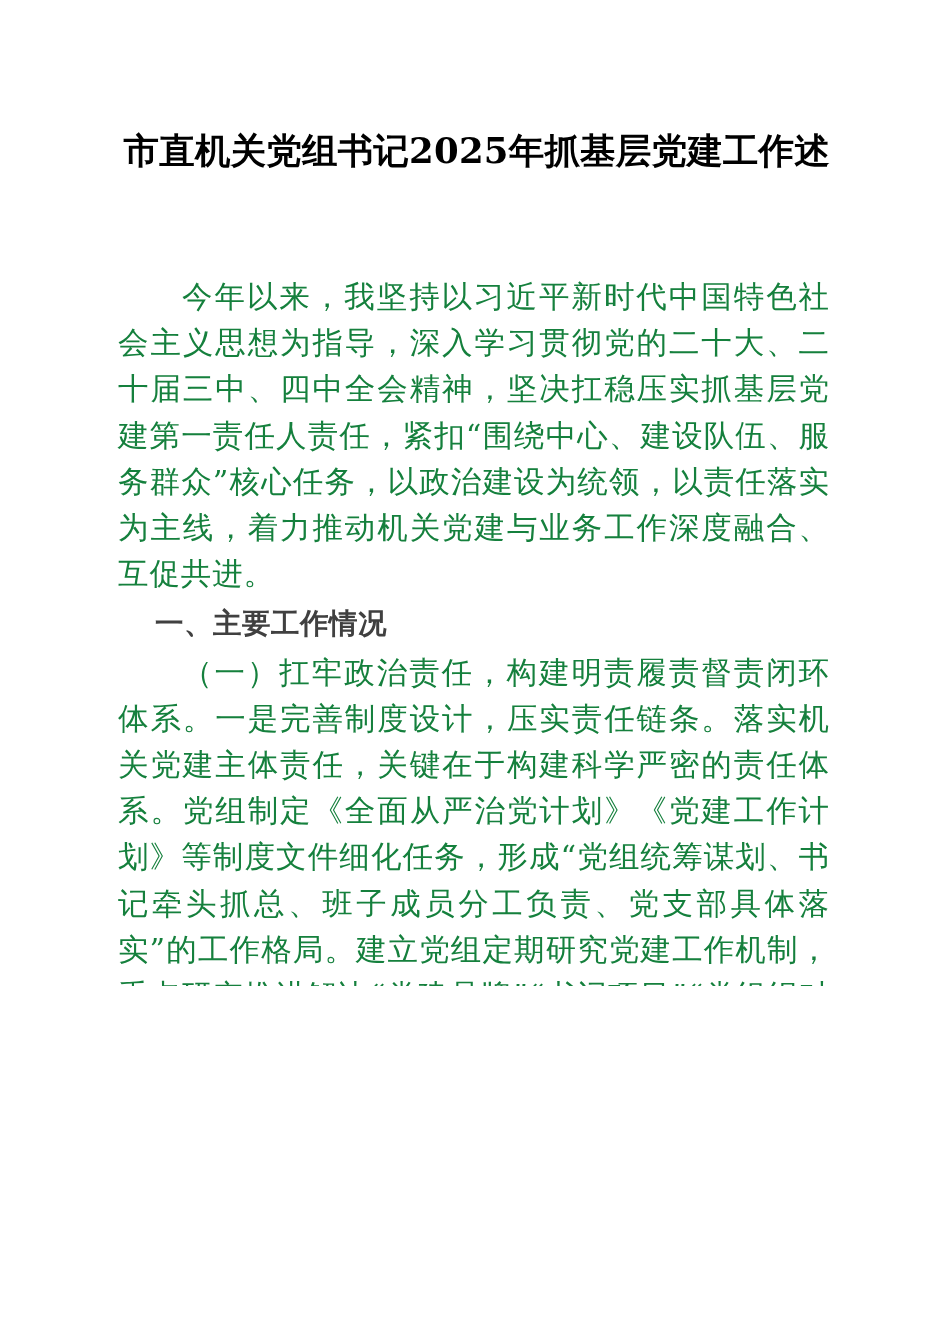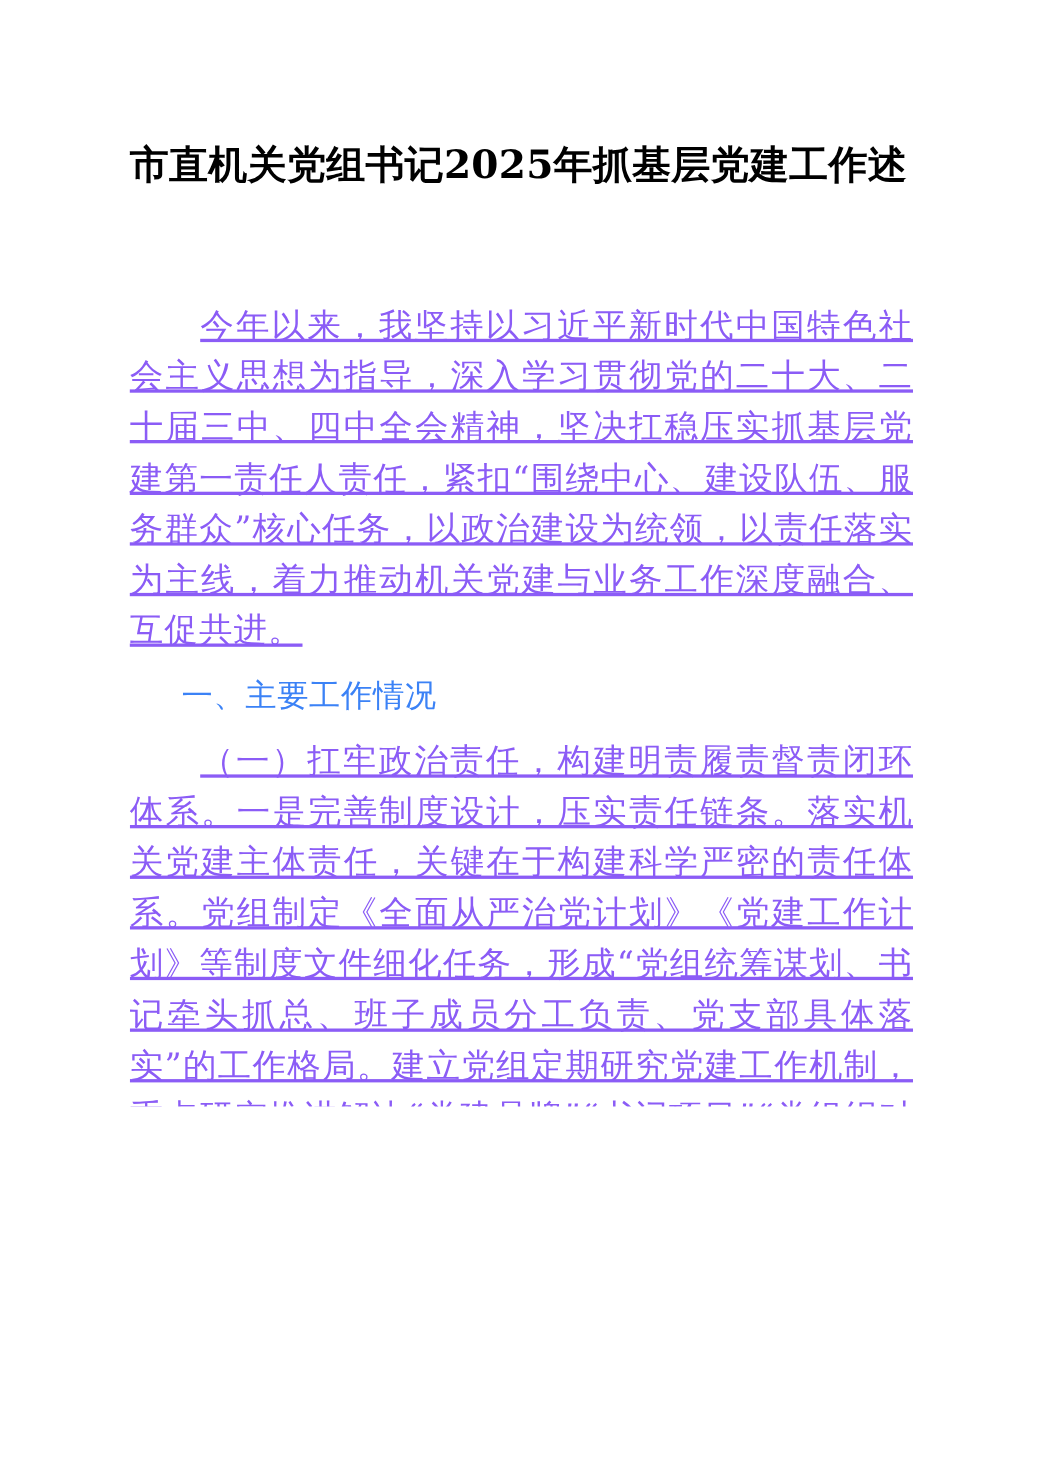--- a/index.html
+++ b/index.html
@@ -23,21 +23,21 @@
     background: #ffffff;
     box-sizing: border-box;
   }
 
   
   .doc-title {
     position: absolute;
     left: 118px;
     top: 126px;
     width: 712px;
-    text-align: left;
+    text-align: right;
     font-family: "DejaVu Serif", "Liberation Serif", serif;
     font-weight: 700;
     font-size: 35.5px;
     line-height: 50px;
     letter-spacing: 0.2px;
     color: #000000;
   }
 
   
   .body-block {
@@ -49,33 +49,32 @@
 
   p.para {
     margin: 0;
     font-family: "DejaVu Serif", "Liberation Serif", serif;
     font-size: 30.5px;
     line-height: 46.2px;
     text-align: justify;
     text-justify: inter-ideograph;
     text-indent: 64px;
     letter-spacing: 0.9px;
-    color: #8b5cf6;
-    text-decoration: underline;
+    color: #15803d;
   }
 
   p.heading {
-    margin: 13px;
+    margin: 3px;
     font-family: "Liberation Sans", "DejaVu Sans", sans-serif;
-    font-weight: 400;
+    font-weight: 700;
     font-size: 28.5px;
     line-height: 46.2px;
     text-indent: 34px;
     letter-spacing: 0.5px;
-    color: #3b82f6;
+    color: #404040;
   }
 
   
   .clip-bottom {
     max-height: 336px;
     overflow: hidden;
   }
 </style>
 </head>
 <body>

